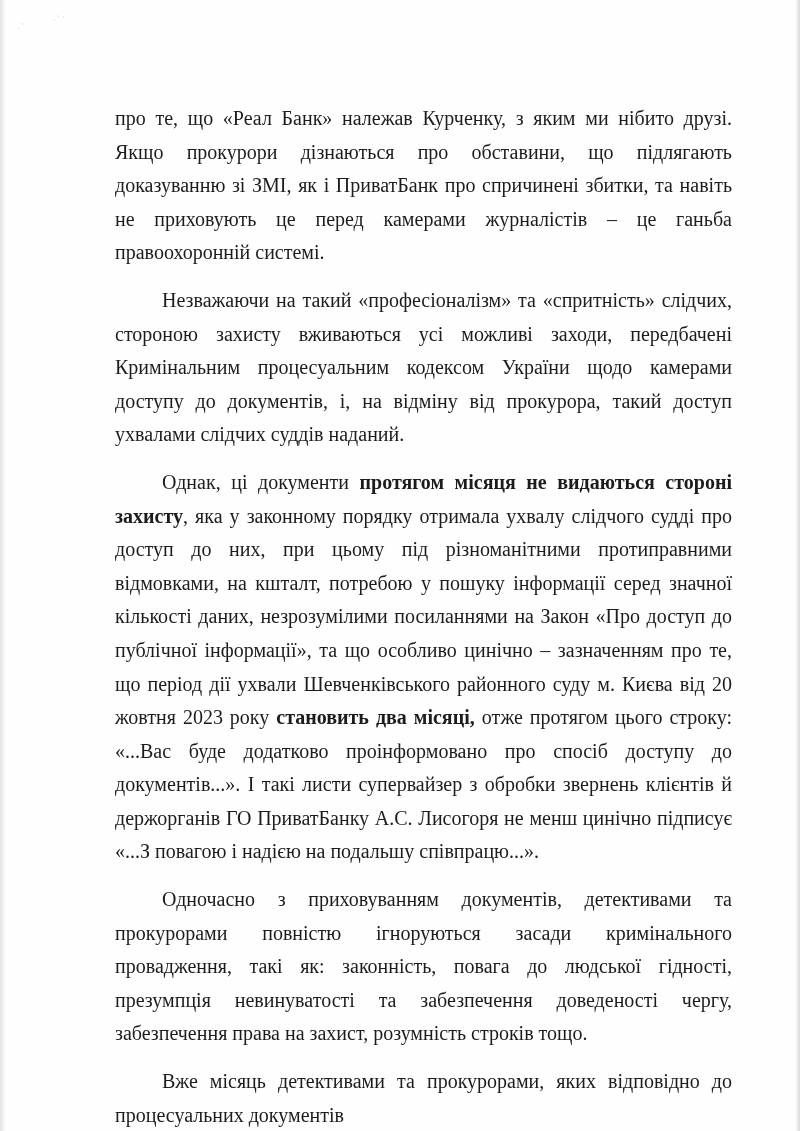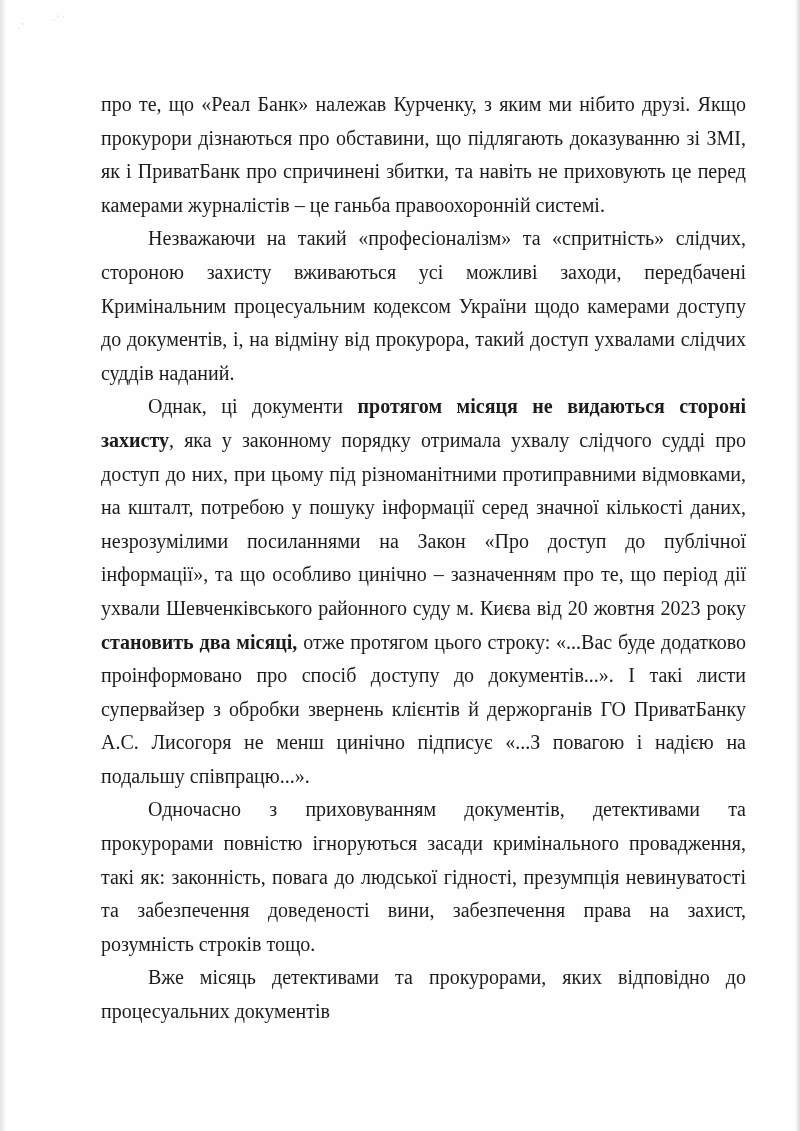--- a/index.html
+++ b/index.html
@@ -45,21 +45,21 @@
     position: absolute;
     left: 101px;
     top: 88px;
     width: 645px;
     font-size: 20px;
     line-height: 33.6px;
     color: #1c1c1e;
     text-align: justify;
   }
   .text-block p {
-    margin: 0;
+    margin: 14px;
     padding: 0;
   }
   .text-block p.indent {
     text-indent: 47px;
   }
   .text-block .bold {
     font-weight: bold;
   }
 </style>
 </head>
@@ -67,16 +67,16 @@
 
 <div class="page">
   <div class="edge-left"></div>
   <div class="edge-right"></div>
   <div class="speck s1">.·</div>
   <div class="speck s2">·'·</div>
   <div class="text-block" id="text-block">
       <p><span>про те, що «Реал Банк» належав Курченку, з яким ми нібито друзі. Якщо прокурори дізнаються про обставини, що підлягають доказуванню зі ЗМІ, як і ПриватБанк про спричинені збитки, та навіть не приховують це перед камерами журналістів – це ганьба правоохоронній системі.</span></p>
       <p class="indent"><span>Незважаючи на такий «професіоналізм» та «спритність» слідчих, стороною захисту вживаються усі можливі заходи, передбачені Кримінальним процесуальним кодексом України щодо камерами доступу до документів, і, на відміну від прокурора, такий доступ ухвалами слідчих суддів наданий.</span></p>
       <p class="indent"><span>Однак, ці документи </span><span class="bold">протягом місяця не видаються стороні захисту</span><span>, яка у законному порядку отримала ухвалу слідчого судді про доступ до них, при цьому під різноманітними протиправними відмовками, на кшталт, потребою у пошуку інформації серед значної кількості даних, незрозумілими посиланнями на Закон «Про доступ до публічної інформації», та що особливо цинічно – зазначенням про те, що період дії ухвали Шевченківського районного суду м. Києва від 20 жовтня 2023 року </span><span class="bold">становить два місяці,</span><span> отже протягом цього строку: «...Вас буде додатково проінформовано про спосіб доступу до документів...».  І такі листи супервайзер з обробки звернень клієнтів й держорганів ГО ПриватБанку А.С. Лисогоря не менш цинічно підписує «...З повагою і надією на подальшу співпрацю...».</span></p>
-      <p class="indent"><span>Одночасно з приховуванням документів, детективами та прокурорами повністю ігноруються засади кримінального провадження, такі як: законність, повага до людської гідності, презумпція невинуватості та забезпечення доведеності вини, забезпечення права на захист, розумність строків тощо.</span></p>
+      <p class="indent"><span>Одночасно з приховуванням документів, детективами та прокурорами повністю ігноруються засади кримінального провадження, такі як: законність, повага до людської гідності, презумпція невинуватості та забезпечення доведеності чергу, забезпечення права на захист, розумність строків тощо.</span></p>
       <p class="indent"><span>Вже місяць детективами та прокурорами, яких відповідно до процесуальних документів </span></p>
     </div>
 </div>
 
 </body></html>

